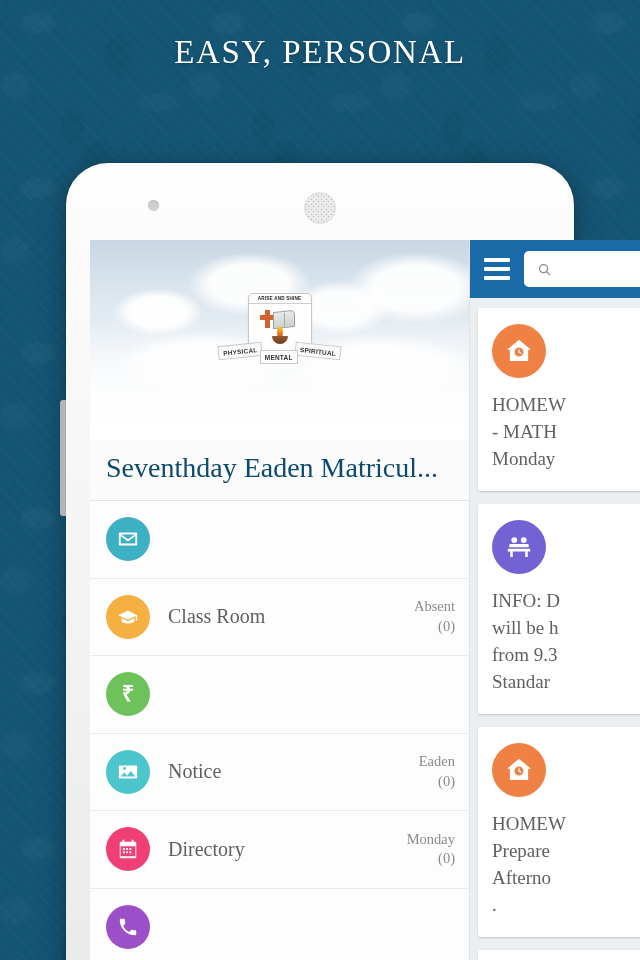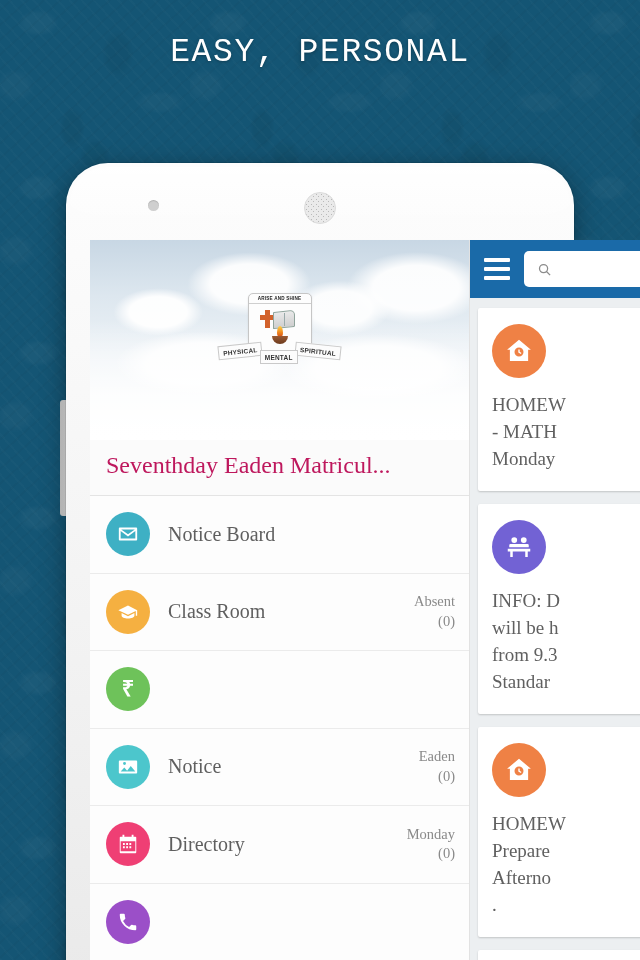--- a/index.html
+++ b/index.html
@@ -35,21 +35,21 @@
       repeating-linear-gradient(48deg, rgba(255,255,255,.016) 0 2px, transparent 2px 9px),
       repeating-linear-gradient(-42deg, rgba(0,0,0,.022) 0 2px, transparent 2px 11px);
   }
 
   
   .headline {
     position: absolute;
     top: 26px; left: 0; right: 0;
     text-align: center;
     color: #ffffff;
-    font-family: Liberation Mono, monospace;
+    font-family: Liberation Serif, serif;
     font-size: 33px;
     letter-spacing: 1.6px;
     line-height: 1.62;
     text-shadow: 0 1px 3px rgba(0,0,0,.28);
     z-index: 6;
   }
   .headline .line { display: block; }
 
   
   .device {
@@ -253,22 +253,22 @@
     letter-spacing: .2px;
     white-space: nowrap;
   }
   .banner.left  { transform: rotate(-6deg); margin-top: 4px; }
   .banner.mid   { margin: 10px -3px 0; position: relative; z-index: 2; }
   .banner.right { transform: rotate(6deg); margin-top: 4px; }
 
   
   .school-name {
     padding: 12px 16px 16px;
-    font-size: 24px;
-    color: #be185d;
+    font-size: 28px;
+    color: #0c4a6e;
     background: #fbfbfb;
     border-bottom: 1px solid #e4e4e4;
     white-space: nowrap;
     overflow: hidden;
   }
 
   
   .menu-list { background: #fcfcfc; }
   .menu-item {
     display: flex;
@@ -435,21 +435,20 @@
 
     <div class="menu-list">
 
       <div class="menu-item">
         <div class="m-icon" style="background:#3eb0c4">
           <svg viewBox="0 0 24 24">
                 <path d="M2 5h20v14H2z" fill="none"></path>
                 <path d="M3 5h18a1 1 0 0 1 1 1v12a1 1 0 0 1-1 1H3a1 1 0 0 1-1-1V6a1 1 0 0 1 1-1zm1.6 2L12 12.4 19.4 7H4.6zM20 17V8.8l-8 5.8-8-5.8V17h16z"></path>
               </svg>
         </div>
-        <div class="m-label">Notice Board</div>
         <div class="m-meta">
           <span></span>
           <span class="count"></span>
         </div>
       </div>
 
       <div class="menu-item">
         <div class="m-icon" style="background:#f5b041">
           <svg viewBox="0 0 24 24">
                 <path d="M12 5 1.5 10 12 15l8.5-4.05V16h1.5v-6L12 5zM5 13.2V16c0 1.7 3.1 3 7 3s7-1.3 7-3v-2.8l-7 3.3-7-3.3z"></path>

